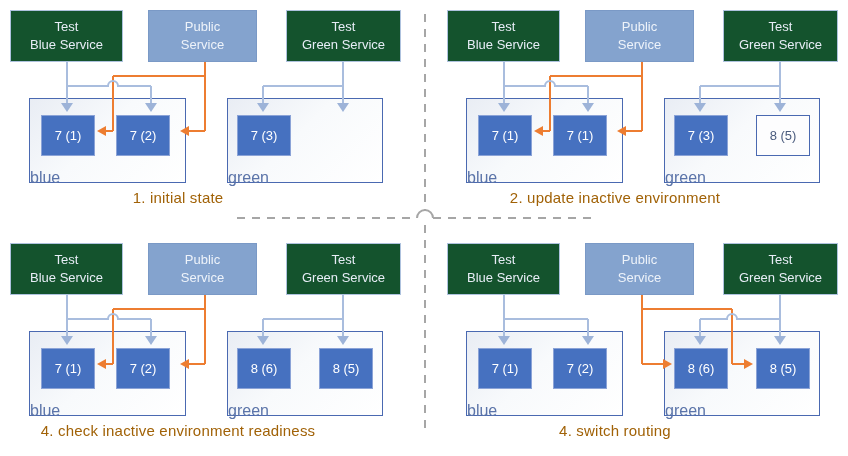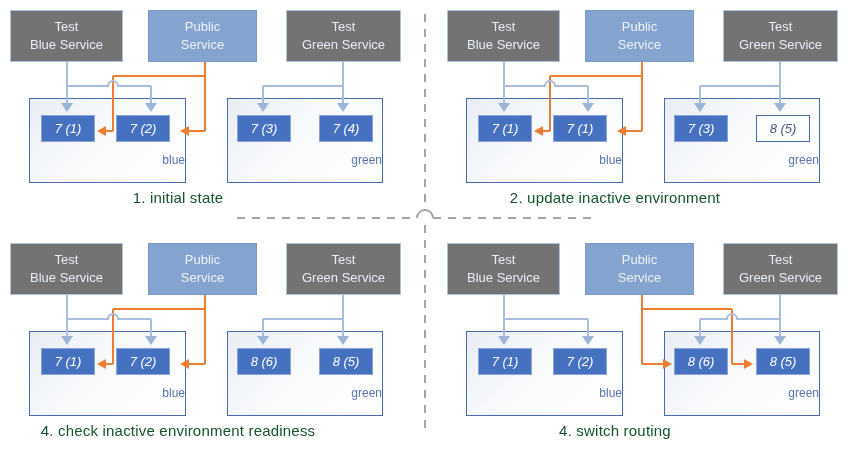--- a/index.html
+++ b/index.html
@@ -15,50 +15,50 @@
   .q4{left:437px;top:233px}
 
   .svc{
     position:absolute;top:10px;height:52px;box-sizing:border-box;
     display:flex;flex-direction:column;justify-content:center;
     text-align:center;font-size:13px;line-height:1.35;z-index:2;
   }
   .svc.tb{left:10px;width:113px}
   .svc.pub{left:148px;width:109px}
   .svc.tg{left:286px;width:115px}
-  .svc.test{background:#737373;color:#e7edf6;border:1px solid #aec2de;}
+  .svc.test{background:#14532d;color:#e7edf6;border:1px solid #aec2de;}
   .svc.pub{background:#84a3ce;color:#eef3fa;border:1px solid #7a99c6;}
 
   .env{
     position:absolute;top:98px;height:85px;box-sizing:border-box;
     border:1.5px solid #4a69b1;
     background:linear-gradient(135deg,#e9edf4 0%,#f8fafc 45%,#ffffff 100%);
     z-index:1;
   }
   .blue-env{left:29px;width:157px}
   .green-env{left:227px;width:156px}
 
   .pod{
-    position:absolute;top:16px;width:54px;height:27px;box-sizing:border-box;
+    position:absolute;top:16px;width:54px;height:41px;box-sizing:border-box;
     background:#4671c0;border:1px solid #8ba3d7;color:#ffffff;
-    font-size:13px;display:flex;align-items:center;justify-content:center;font-style:italic;
+    font-size:13px;display:flex;align-items:center;justify-content:center;
   }
   .blue-env .pod0{left:11px}
   .blue-env .pod1{left:86px}
   .green-env .pod0{left:9px}
   .green-env .pod1{left:91px}
   .pod.outline{background:#fdfdfe;color:#4a5b7d;border:1px solid #4a69b1;}
 
   .env-label{
-    position:absolute;left:0;right:0;top:54px;text-align:right;
-    color:#5b74a9;font-size:12px;
+    position:absolute;left:0;right:0;top:70px;text-align:left;
+    color:#5b74a9;font-size:16px;
   }
   .caption{
     position:absolute;top:189px;left:0;width:356px;text-align:center;
-    color:#14532d;font-size:15px;letter-spacing:.2px;box-sizing:border-box;
+    color:#a16207;font-size:15px;letter-spacing:.2px;box-sizing:border-box;
   }
   .connectors{position:absolute;left:0;top:0;z-index:3;pointer-events:none;}
   #dividers{position:absolute;left:0;top:0;z-index:0;}
   .o{stroke:#ed7d31;stroke-width:2;fill:none;}
   .oh{fill:#ed7d31;}
   .l{stroke:#a9bdde;stroke-width:2;fill:none;}
   .lh{fill:#9db3d8;}
   .d{stroke:#a6a6a6;stroke-width:2;fill:none;}
 </style>
 </head>
@@ -86,21 +86,20 @@
     </div>
 
     <div class="env blue-env">
       <div class="pod pod0">7 (1)</div>
       <div class="pod pod1">7 (2)</div>
       <div class="env-label">blue</div>
     </div>
 
     <div class="env green-env">
       <div class="pod pod0">7 (3)</div>
-      <div class="pod pod1">7 (4)</div>
       <div class="env-label">green</div>
     </div>
 
     <svg class="connectors" width="424" height="228" viewBox="0 0 424 228">
         <path class="o" d="M205,62 V131 M205,76 H113 M113,76 V131 M113,131 H106 M205,131 H189"></path>
         <polygon class="oh" points="106,126 106,136 97,131"></polygon>
         <polygon class="oh" points="189,126 189,136 180,131"></polygon>
         <path class="l" d="M67,62 V86 M343,62 V86 M67,86 H108 A5,5 0 0 1 118,86 H151 M263,86 H343 M67,86 V103 M151,86 V103 M263,86 V103 M343,86 V103"></path>
         <polygon class="lh" points="61,103 73,103 67,112"></polygon>
         <polygon class="lh" points="145,103 157,103 151,112"></polygon>

